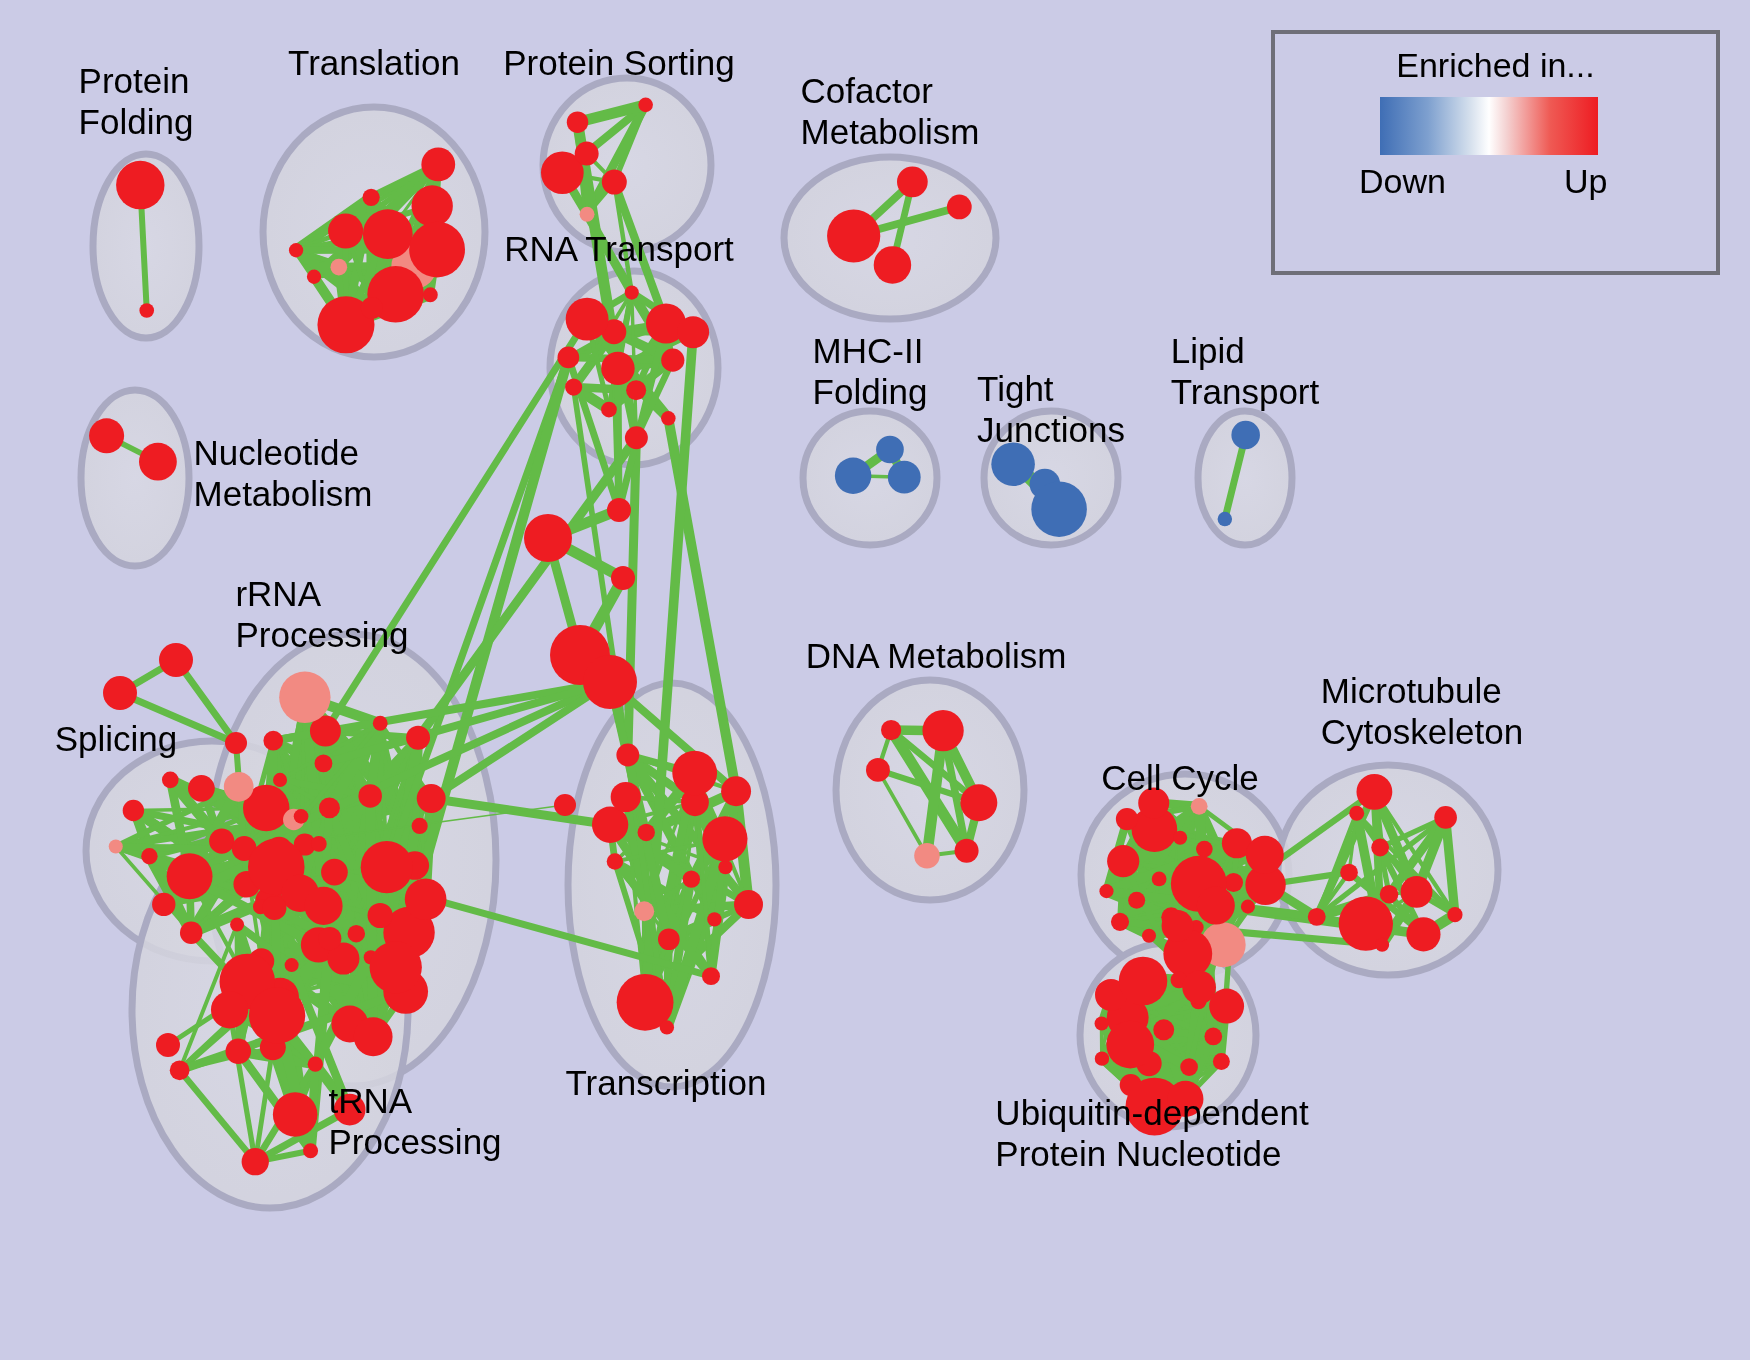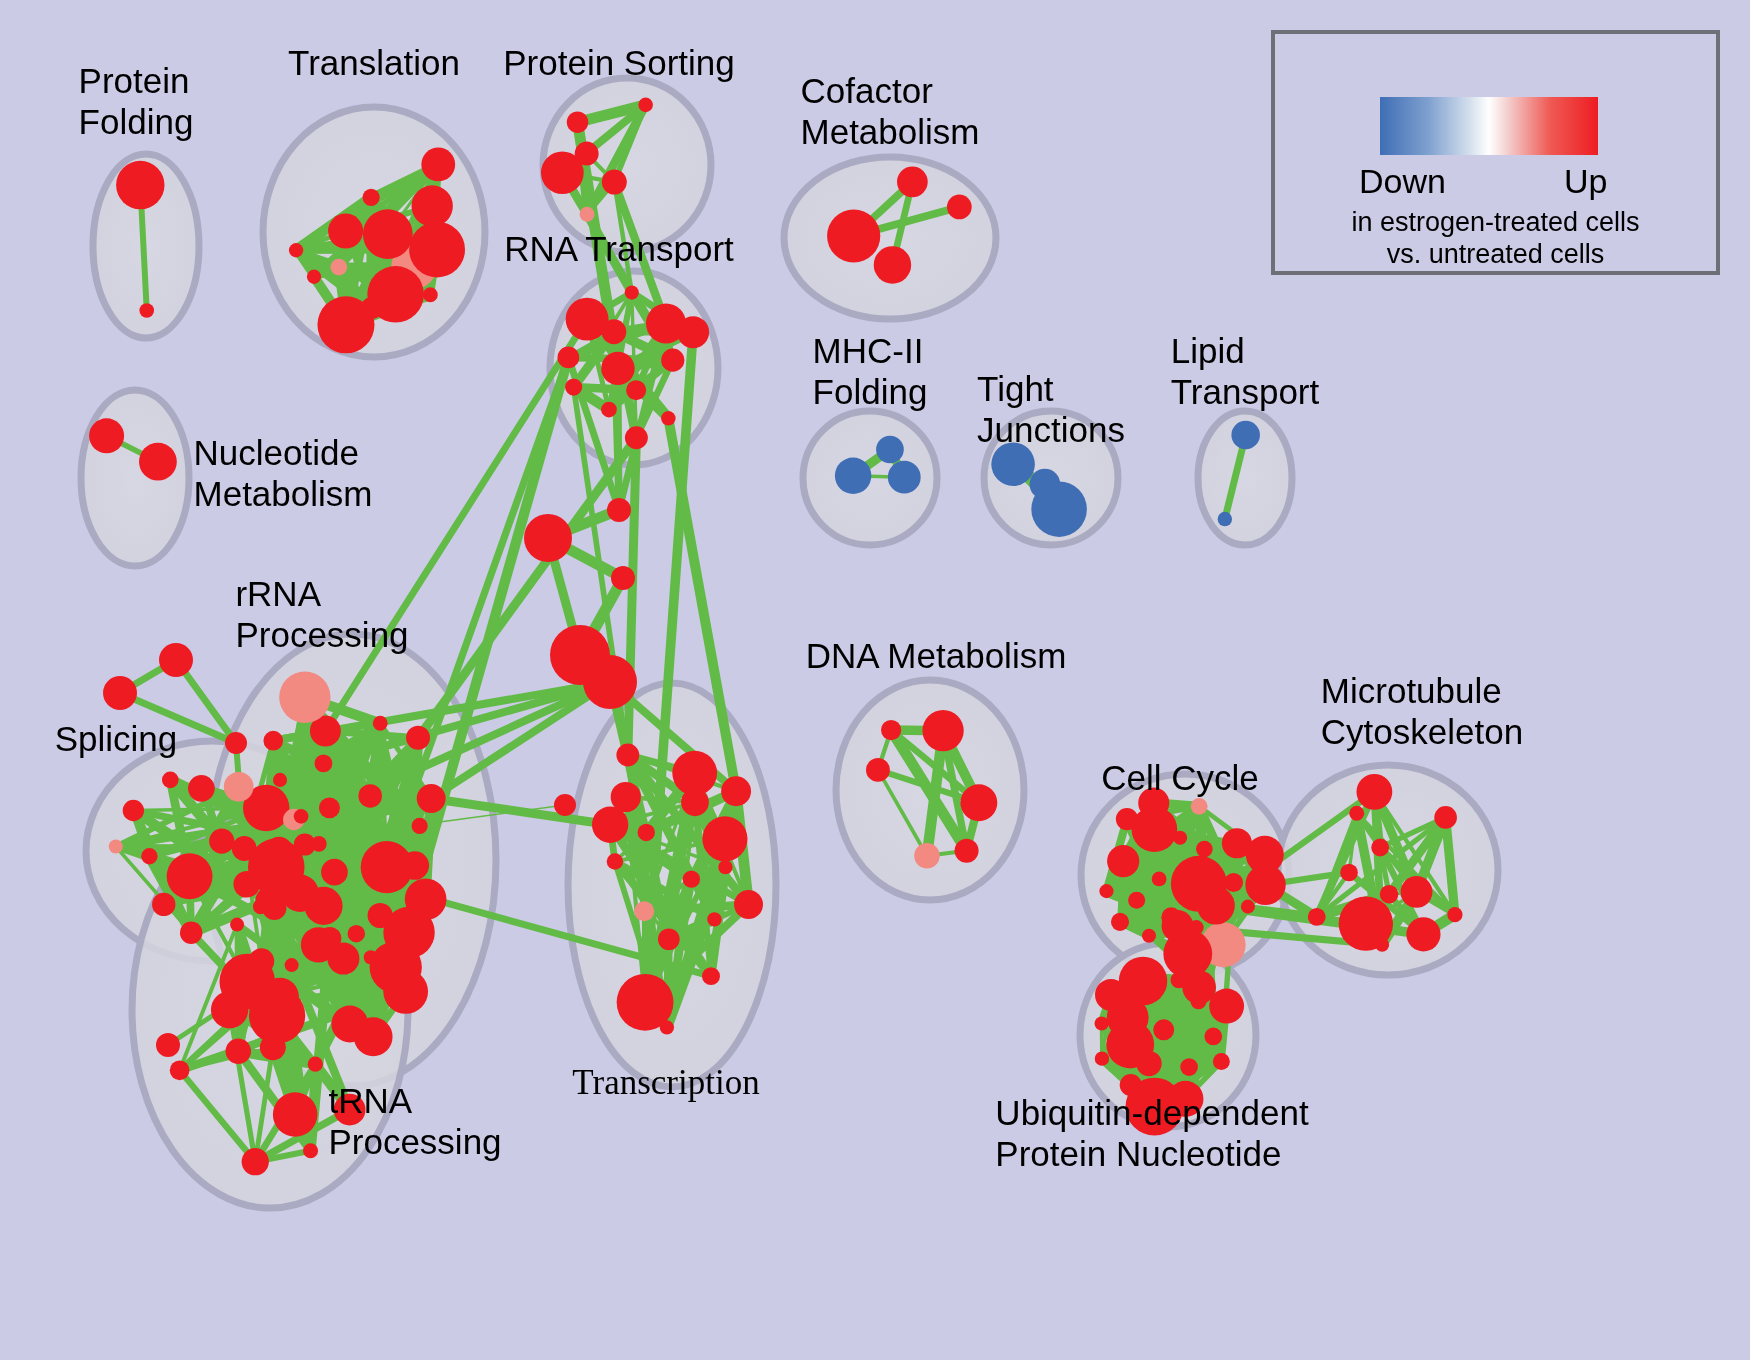--- a/index.html
+++ b/index.html
@@ -1325,30 +1325,29 @@
 Folding</div>
       <div class="cl-label" style="left: 1051px; top: 330px; margin-top: 38px;">Tight
 Junctions</div>
       <div class="cl-label" style="left: 1245px; top: 330px;">Lipid
 Transport</div>
       <div class="cl-label" style="left: 116px; top: 718px;">Splicing</div>
       <div class="cl-label" style="left: 322px; top: 573px;">rRNA
 Processing</div>
       <div class="cl-label" style="left: 395px; top: 1080px; margin-left: 20px;">tRNA
 Processing</div>
-      <div class="cl-label" style="left: 666px; top: 1062px; font-family: Liberation Serif, serif;">Transcription</div>
+      <div class="cl-label" style="left: 666px; top: 1062px;">Transcription</div>
       <div class="cl-label" style="left: 936px; top: 635px;">DNA Metabolism</div>
       <div class="cl-label" style="left: 1180px; top: 757px;">Cell Cycle</div>
       <div class="cl-label" style="left: 1400px; top: 670px; margin-left: 22px;">Microtubule
 Cytoskeleton</div>
       <div class="cl-label" style="left: 1152px; top: 1092px;">Ubiquitin-dependent
 Protein Nucleotide</div>
     </div>
 
   <div id="legend">
+    <div class="lg-title">Enriched in...</div>
     <div id="lg-bar"></div>
     <div id="lg-down">Down</div>
     <div id="lg-up">Up</div>
-    <div id="lg-sub">in estrogen-treated cells
-vs. untreated cells</div>
   </div>
 
 </div>
 
 </body></html>

